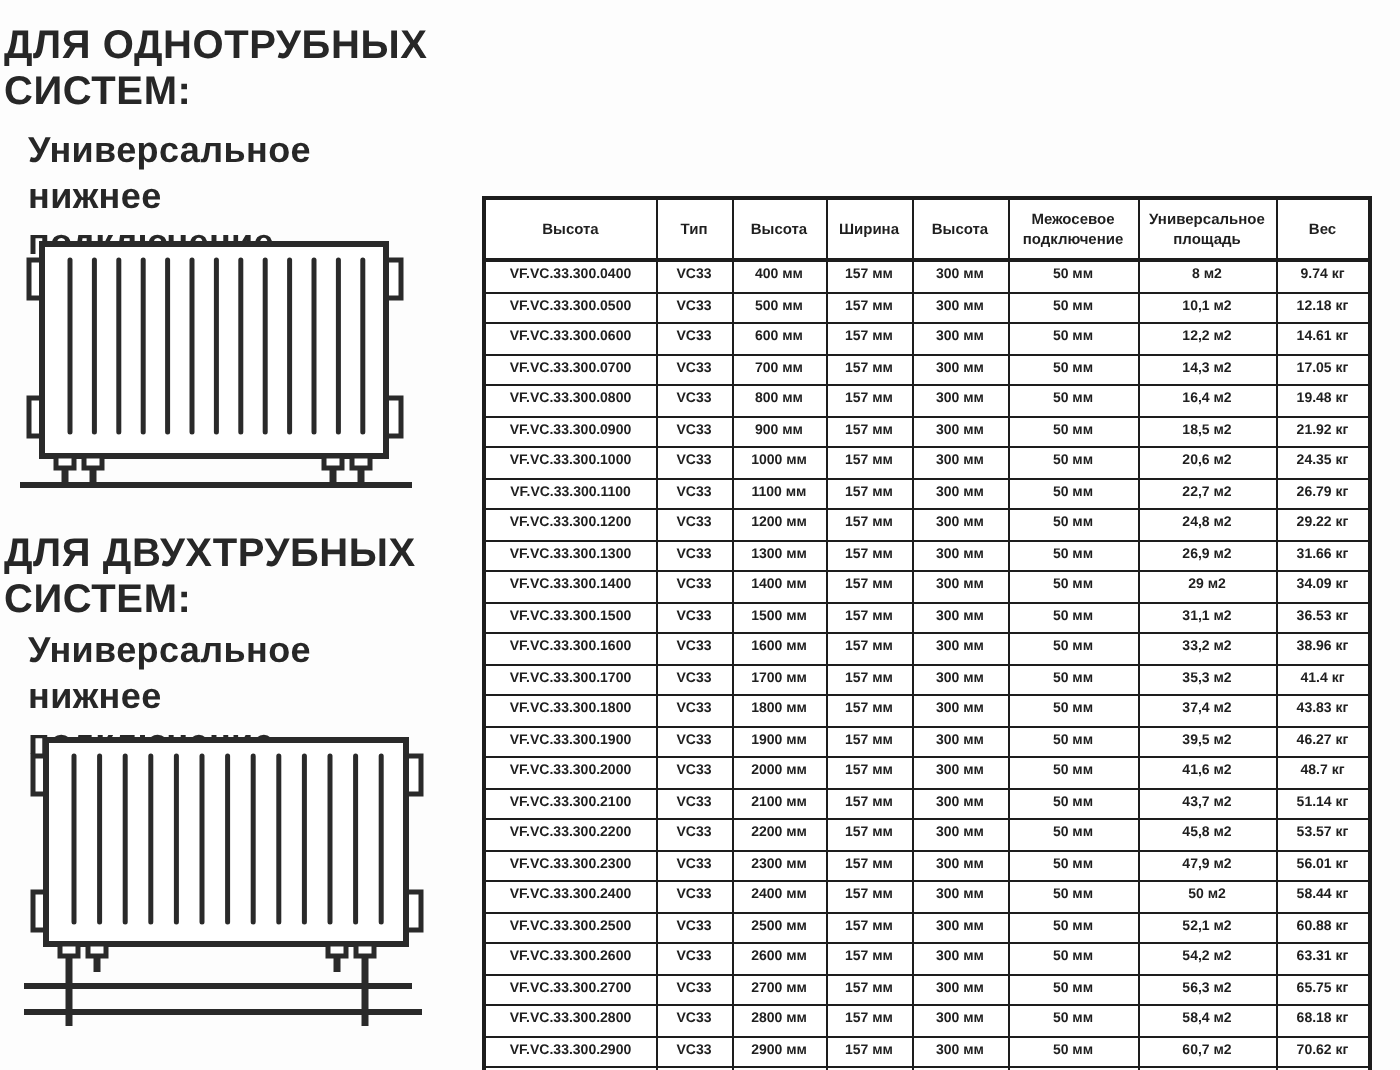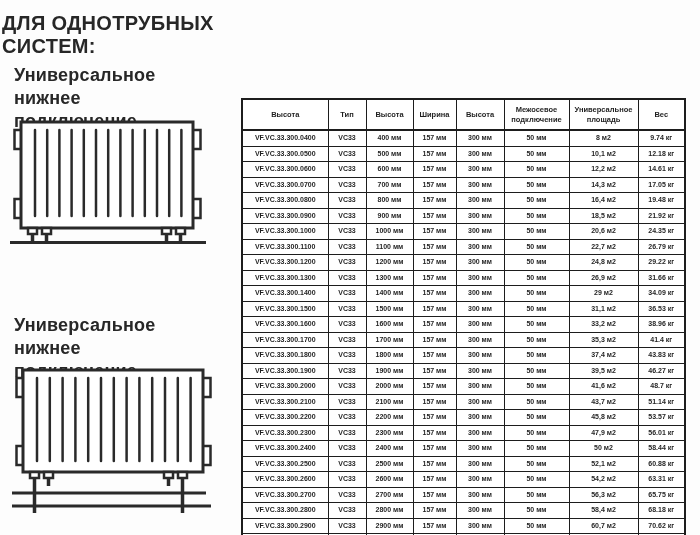--- a/index.html
+++ b/index.html
@@ -84,20 +84,21 @@
     <g stroke-width="3.5">
       <line x1="24.5" y1="116" x2="24.5" y2="123"></line>
         <line x1="38.5" y1="116" x2="38.5" y2="123"></line>
       <line x1="158.5" y1="116" x2="158.5" y2="123"></line>
         <line x1="172.5" y1="116" x2="172.5" y2="123"></line>
     </g>
 
     <line x1="2" y1="124.5" x2="198" y2="124.5" stroke-width="3"></line>
   </svg>
 
+  <div class="section-title t2">ДЛЯ ДВУХТРУБНЫХ СИСТЕМ:</div>
   <div class="section-sub s2">Универсальное нижнее подключение</div>
 
   <svg class="rad2 rad" width="210" height="152" viewBox="0 0 210 152">
 
     <rect class="fill" x="8.5" y="12" width="8" height="19" stroke-width="2.5"></rect>
     <rect class="fill" x="8.5" y="80" width="8" height="19" stroke-width="2.5"></rect>
     <rect class="fill" x="194.5" y="12" width="8" height="19" stroke-width="2.5"></rect>
     <rect class="fill" x="194.5" y="80" width="8" height="19" stroke-width="2.5"></rect>
 
     <rect class="fill" x="15" y="4" width="180" height="102" stroke-width="3"></rect>

